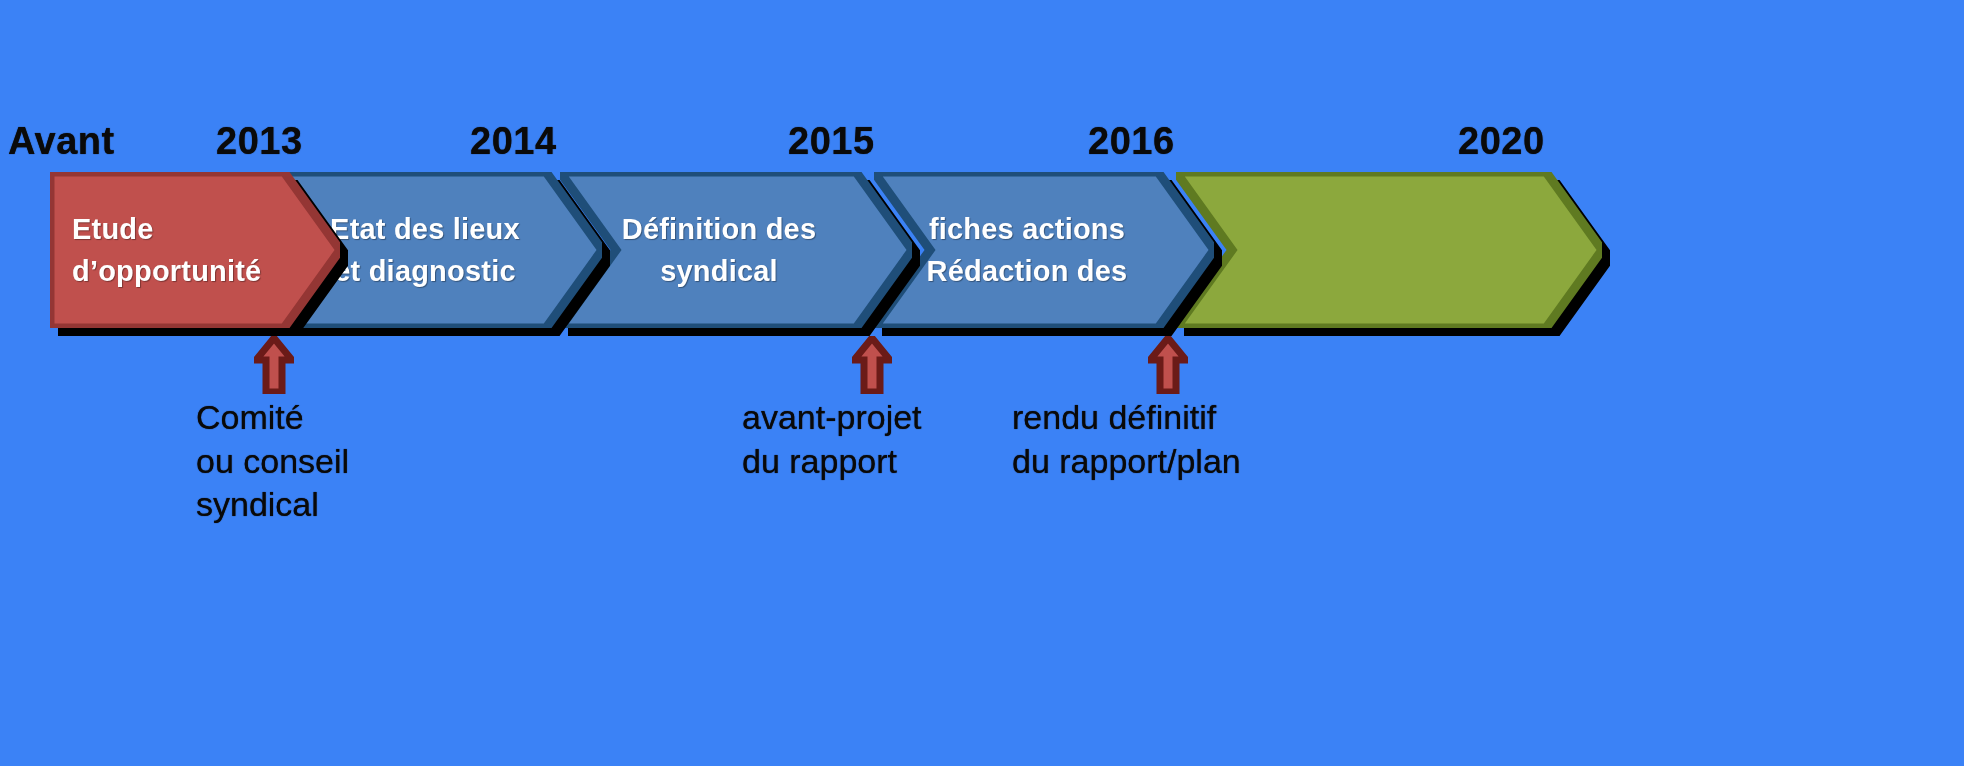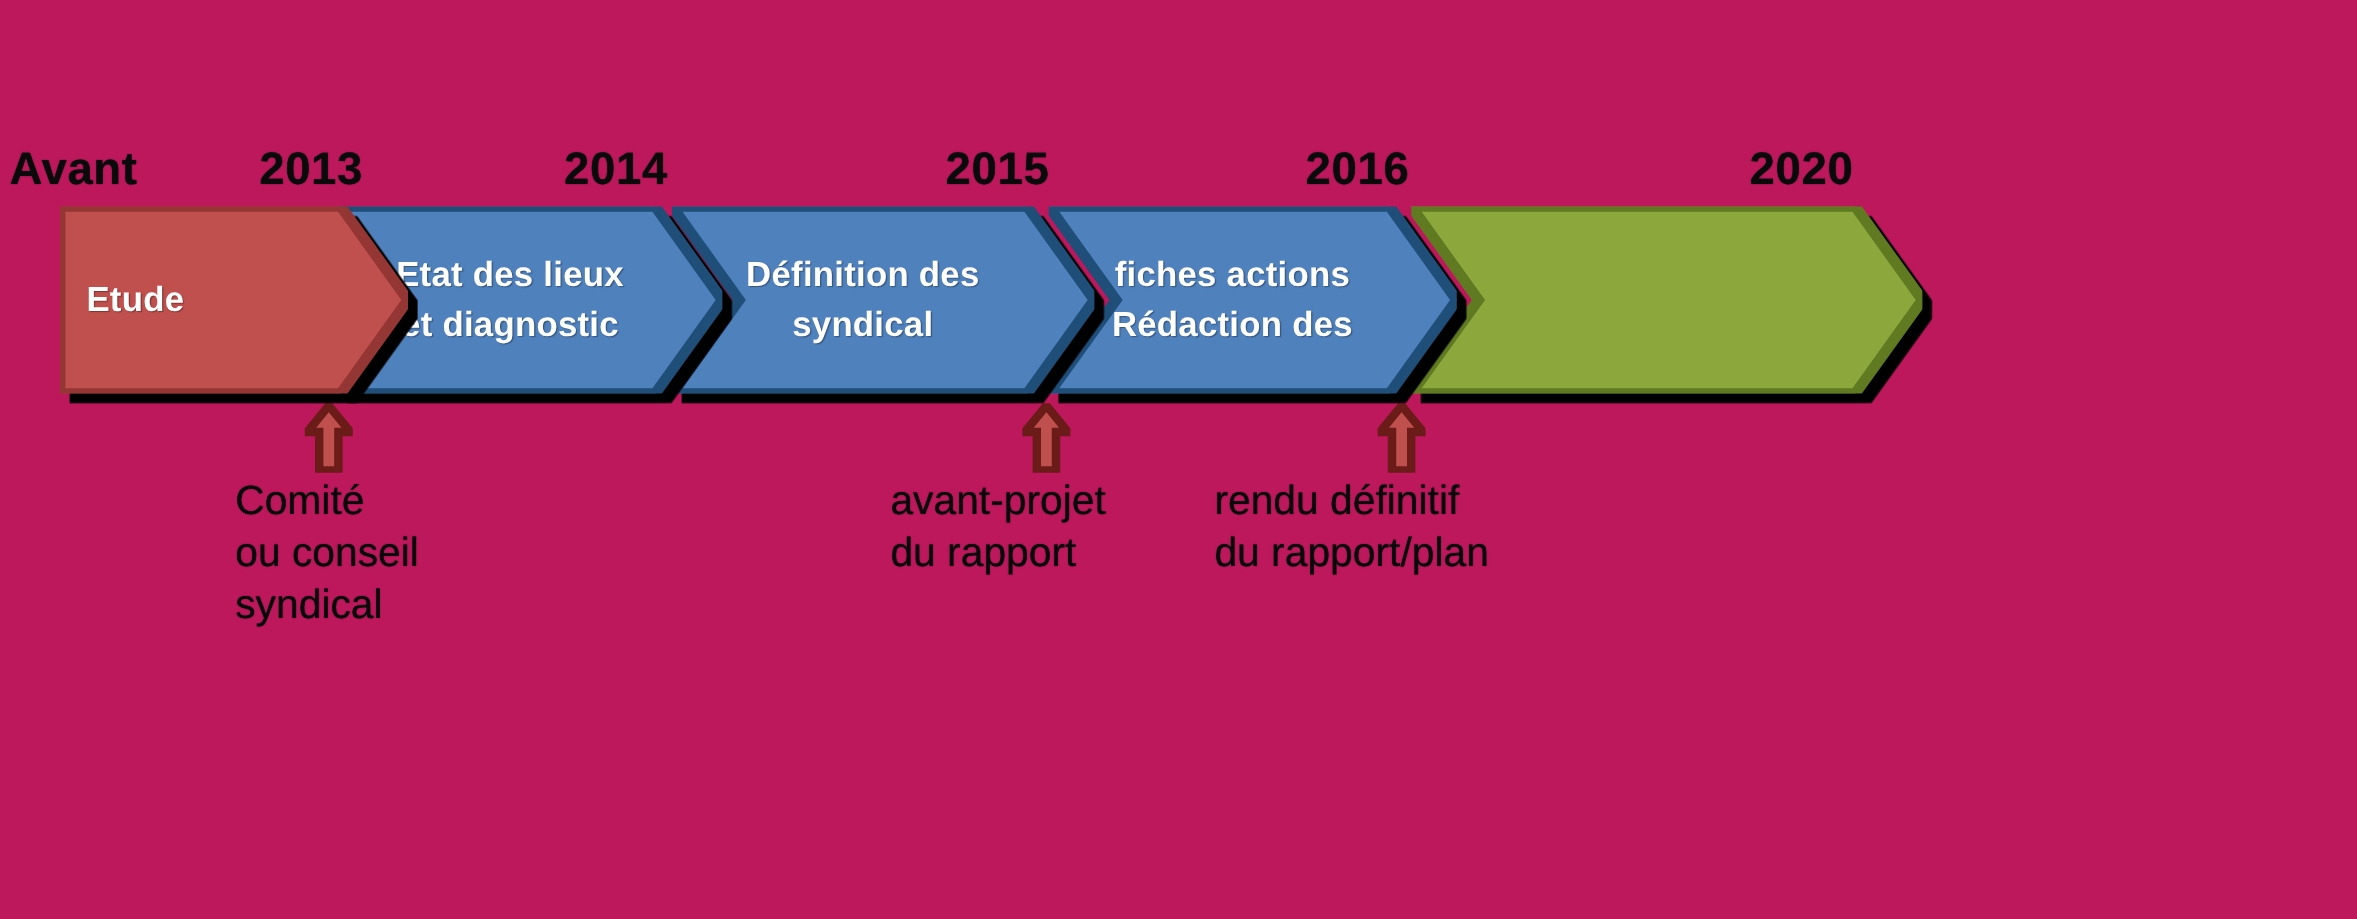--- a/index.html
+++ b/index.html
@@ -1,18 +1,18 @@
 <!DOCTYPE html>
 <html><head>
 <meta charset="utf-8">
 <style>
   html,body{margin:0;padding:0;background:#000;}
   body{width:1964px;height:766px;position:relative;overflow:hidden;
        font-family:"Liberation Sans",sans-serif;}
-  #stage{position:absolute;left:0;top:0;width:1964px;height:766px;background:#be185d;}
+  #stage{position:absolute;left:0;top:0;width:1964px;height:766px;background:#3b82f6;}
 
   
   .year{
     position:absolute;
     font-size:38px;
     font-weight:700;
     color:#0a0a0a;
     text-shadow:0 0 1px #141414;
     white-space:nowrap;
     letter-spacing:.5px;
@@ -72,20 +72,21 @@
       <div class="year" style="left: 1458px; top: 122px;">2020</div>
     </div>
 
   <div id="phases-layer">
       <div class="chev" style="left: 50px; width: 290px; z-index: 10;">
         <svg width="290" height="156" viewBox="0 0 290 156" style="position: absolute; left: 0px; top: 0px; filter: drop-shadow(rgb(0, 0, 0) 8px 8px 0px);">
           <polygon points="0,0 234,0 290,78 234,156 0,156 0,78" fill="#C0504D" stroke="#943634" stroke-width="9" stroke-linejoin="miter"></polygon>
         </svg>
         <div class="txt" style="padding-right: 40px; text-align: left; padding-left: 22px;">
           <span>Etude</span>
+          <span>d’opportunité</span>
         </div>
       </div>
       <div class="chev" style="left: 282px; width: 320px; z-index: 9;">
         <svg width="320" height="156" viewBox="0 0 320 156" style="position: absolute; left: 0px; top: 0px; filter: drop-shadow(rgb(0, 0, 0) 8px 8px 0px);">
           <polygon points="0,0 264,0 320,78 264,156 0,156 56,78" fill="#4F81BD" stroke="#1F4E79" stroke-width="9" stroke-linejoin="miter"></polygon>
         </svg>
         <div class="txt">
           <span>Etat des lieux</span>
           <span>et diagnostic</span>
         </div>

